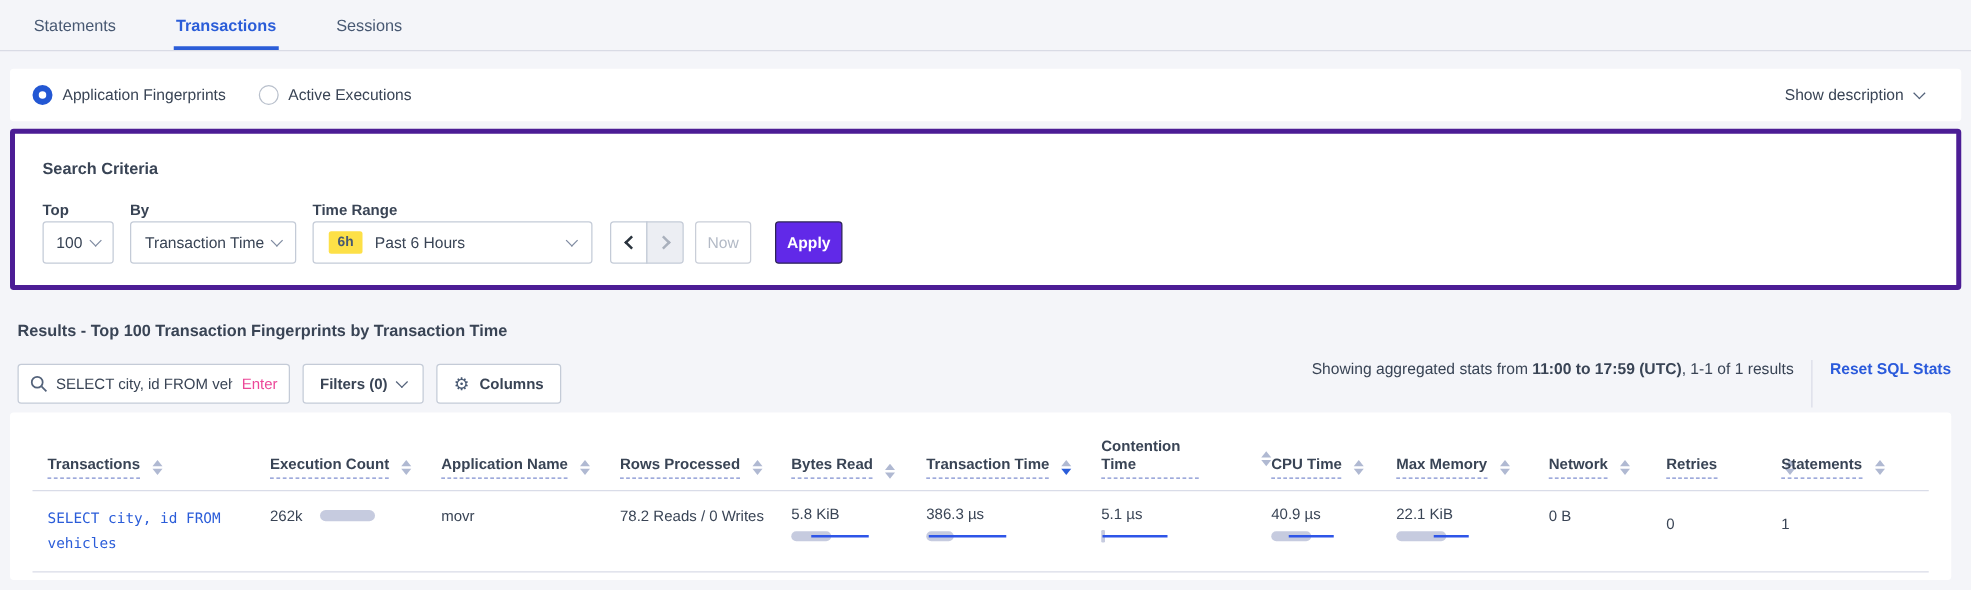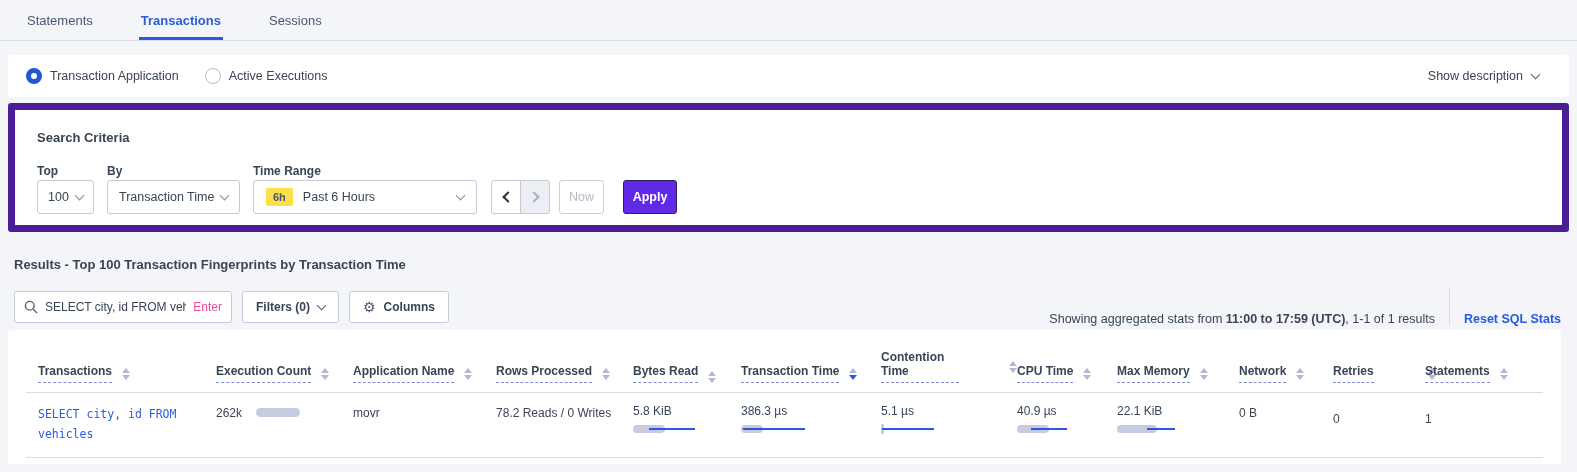--- a/index.html
+++ b/index.html
@@ -16,21 +16,21 @@
   
   .radio-card { position:absolute; top:55px; left:8px; right:8px; height:42px;
     background:#fff; border-radius:3px; display:flex; align-items:center; padding:0 30px 0 18px; }
   .radio-opt { display:flex; align-items:center; gap:8px; margin-right:26px; cursor:pointer; font-size:12.5px; }
   .radio-on { width:16px; height:16px; border-radius:50%; border:5px solid #2357d3; background:#fff; }
   .radio-off { width:16px; height:16px; border-radius:50%; border:1px solid #b9c0cc; background:#fff; }
   .show-desc { margin-left:auto; font-size:12.5px; color:#394455; display:flex; align-items:center; gap:9px; cursor:pointer; }
   .chev { display:inline-block; width:7px; height:7px; border-right:1.6px solid #53627a; border-bottom:1.6px solid #53627a; transform:rotate(45deg); margin-top:-4px; }
   
   .criteria-card { position:absolute; top:103px; left:8px; right:8px; height:129px;
-    background:#fff; border:7px solid #4c1d95; border-radius:3px; }
+    background:#fff; border:4px solid #4c1d95; border-radius:3px; }
   .criteria-title { position:absolute; top:20px; left:22px; font-size:13px; font-weight:700; color:#394455; }
   .field-label { position:absolute; top:54px; font-size:12px; font-weight:700; color:#394455; }
   .ctrl { position:absolute; top:70px; height:34px; background:#fff; border:1px solid #c4cbd7; border-radius:3px;
     display:flex; align-items:center; font-size:12.5px; color:#394455; cursor:pointer; }
   .ctrl .chev { margin-left:auto; border-color:#7e8aa0; }
   .badge-6h { background:#fde047; color:#475872; font-size:11px; font-weight:700; padding:3px 7px; border-radius:2px; margin-right:10px; }
   .arrow-btn { position:absolute; top:70px; width:30px; height:34px; background:#fff; border:1px solid #c4cbd7;
     display:flex; align-items:center; justify-content:center; cursor:pointer; }
   .arrow-btn.disabled { background:#eceef3; cursor:default; }
   .arr { display:inline-block; width:8px; height:8px; border-right:2px solid #29323c; border-bottom:2px solid #29323c; }
@@ -44,21 +44,21 @@
   .results-title { position:absolute; top:257px; left:14px; font-size:13px; font-weight:700; color:#394455; }
   .toolbar { position:absolute; top:291px; left:14px; right:16px; height:32px; display:flex; align-items:center; }
   .search-box { width:218px; height:32px; background:#fff; border:1px solid #c4cbd7; border-radius:3px;
     display:flex; align-items:center; padding:0 9px; gap:7px; }
   .search-box input { flex:1; min-width:0; border:none; outline:none; font-size:12px; color:#394455;
     font-family:"Liberation Sans", sans-serif; background:transparent; }
   .enter-lbl { font-size:12px; color:#ec4899; cursor:pointer; }
   .tb-btn { height:32px; background:#fff; border:1px solid #c4cbd7; border-radius:3px; display:flex; align-items:center;
     gap:8px; padding:0 13px; font-size:12px; font-weight:700; color:#394455; margin-left:10px; cursor:pointer; }
   .gear { font-size:14px; color:#475872; font-weight:400; }
-  .toolbar-right { margin-left:auto; display:flex; align-items:flex-end; }
+  .toolbar-right { margin-left:auto; display:flex; align-items:flex-start; }
   .stats-text { font-size:12.5px; color:#394455; }
   .v-divider { width:1px; height:38px; background:#d9dce8; margin:0 14px; }
   .reset-link { font-size:12.5px; font-weight:600; color:#2a5adb; cursor:pointer; white-space:nowrap; }
   
   .table-card { position:absolute; top:330px; left:8px; width:1553px; height:134px; background:#fff; border-radius:3px; overflow:hidden; }
   .table-inner { margin:0 18px; }
   .thead { display:flex; align-items:flex-end; padding:20px 0 9px; border-bottom:1px solid #d9dce8; }
   .th { display:flex; align-items:center; font-size:12px; font-weight:700; color:#394455; }
   .th .lbl { border-bottom:1px dashed #7f8ed0; padding-bottom:4px; cursor:pointer; }
   .sort { display:inline-flex; flex-direction:column; gap:2px; margin-left:10px; cursor:pointer; }
@@ -81,21 +81,21 @@
 
   <div class="tabbar">
     <div class="tab">Statements</div>
     <div class="tab active">Transactions</div>
     <div class="tab">Sessions</div>
   </div>
 
   <div class="radio-card">
     <div class="radio-opt">
       <span class="radio-on"></span>
-      <span>Transaction Application</span>
+      <span>Application Fingerprints</span>
     </div>
     <div class="radio-opt">
       <span class="radio-off"></span>
       <span>Active Executions</span>
     </div>
     <div class="show-desc">
       <span>Show description</span>
       <span class="chev"></span>
     </div>
   </div>

